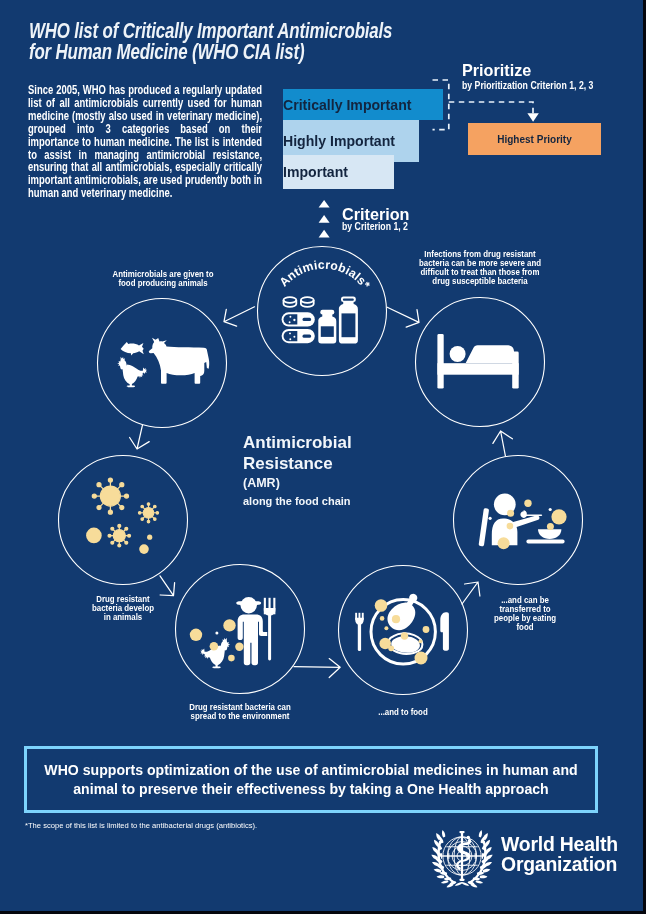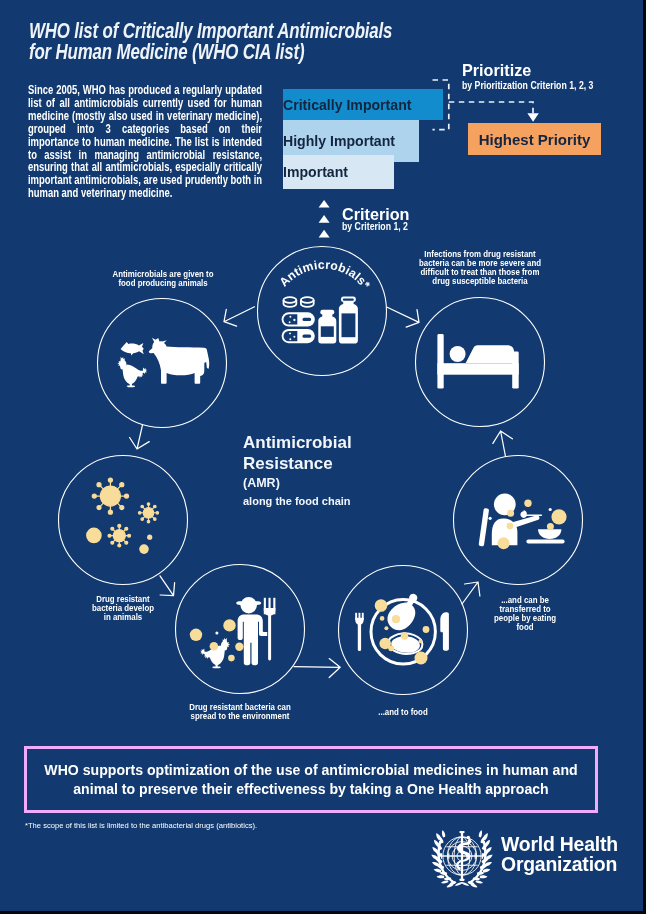--- a/index.html
+++ b/index.html
@@ -16,21 +16,21 @@
          transform:scaleX(0.775);transform-origin:0 0;}
 
   
   .catbox{position:absolute;display:flex;align-items:center;box-sizing:border-box;
           font-weight:bold;font-size:14.1px;color:#13253f;padding-left:0;}
   #cat-ci{left:283px;top:89px;width:160px;height:31px;background:#128ccd;}
   #cat-hi{left:283px;top:120px;width:136px;height:42px;background:#aed3ed;}
   #cat-im{left:283px;top:155px;width:111px;height:34px;background:#d7e7f4;}
 
   .pbox{position:absolute;display:flex;align-items:center;justify-content:center;
-        font-weight:bold;font-size:15px;color:#13253f;}
+        font-weight:bold;font-size:10px;color:#13253f;}
   #p-highest{left:468px;top:123px;width:133px;height:32px;background:#f5a261;}
   #p-high{left:468px;top:155px;width:133px;height:36px;background:#128ccd;}
 
   .hdr-lbl{position:absolute;color:#ffffff;font-weight:bold;}
   #prioritize{left:462px;top:61px;font-size:16.2px;}
   #prioritize-sub{left:462px;top:80px;font-size:10.4px;transform:scaleX(0.84);transform-origin:0 0;white-space:nowrap;}
   #classify{left:342px;top:205px;font-size:16.2px;}
   #classify-sub{left:342px;top:221px;font-size:10.4px;transform:scaleX(0.84);transform-origin:0 0;white-space:nowrap;}
 
   
@@ -45,21 +45,21 @@
        transform:scaleX(0.82);transform-origin:50% 0;}
   #cap-animals{left:83px;top:270px;width:160px;}
   #cap-hospital{left:395px;top:250px;width:170px;}
   #cap-bacteria{left:78px;top:595px;width:90px;}
   #cap-farmer{left:170px;top:703px;width:140px;}
   #cap-food{left:363px;top:708px;width:80px;}
   #cap-eating{left:480px;top:596px;width:90px;}
 
   
   #banner{position:absolute;left:24px;top:746px;width:574px;height:67px;
-          border:3px solid #f0abfc;box-sizing:border-box;display:flex;
+          border:3px solid #7dd3fc;box-sizing:border-box;display:flex;
           align-items:center;justify-content:center;}
   #banner p{margin:0;color:#ffffff;font-weight:bold;font-size:14.1px;line-height:18.5px;
             text-align:center;width:560px;white-space:pre-line;}
   #footnote{position:absolute;left:25px;top:821px;color:#ffffff;font-size:7.6px;
             font-stretch:condensed;}
 
   
   #who-emblem{position:absolute;left:429px;top:823px;width:66px;height:66px;}
   #who-text{position:absolute;left:501px;top:834px;color:#ffffff;font-weight:bold;
             font-size:19.4px;line-height:20.3px;letter-spacing:-0.2px;}

